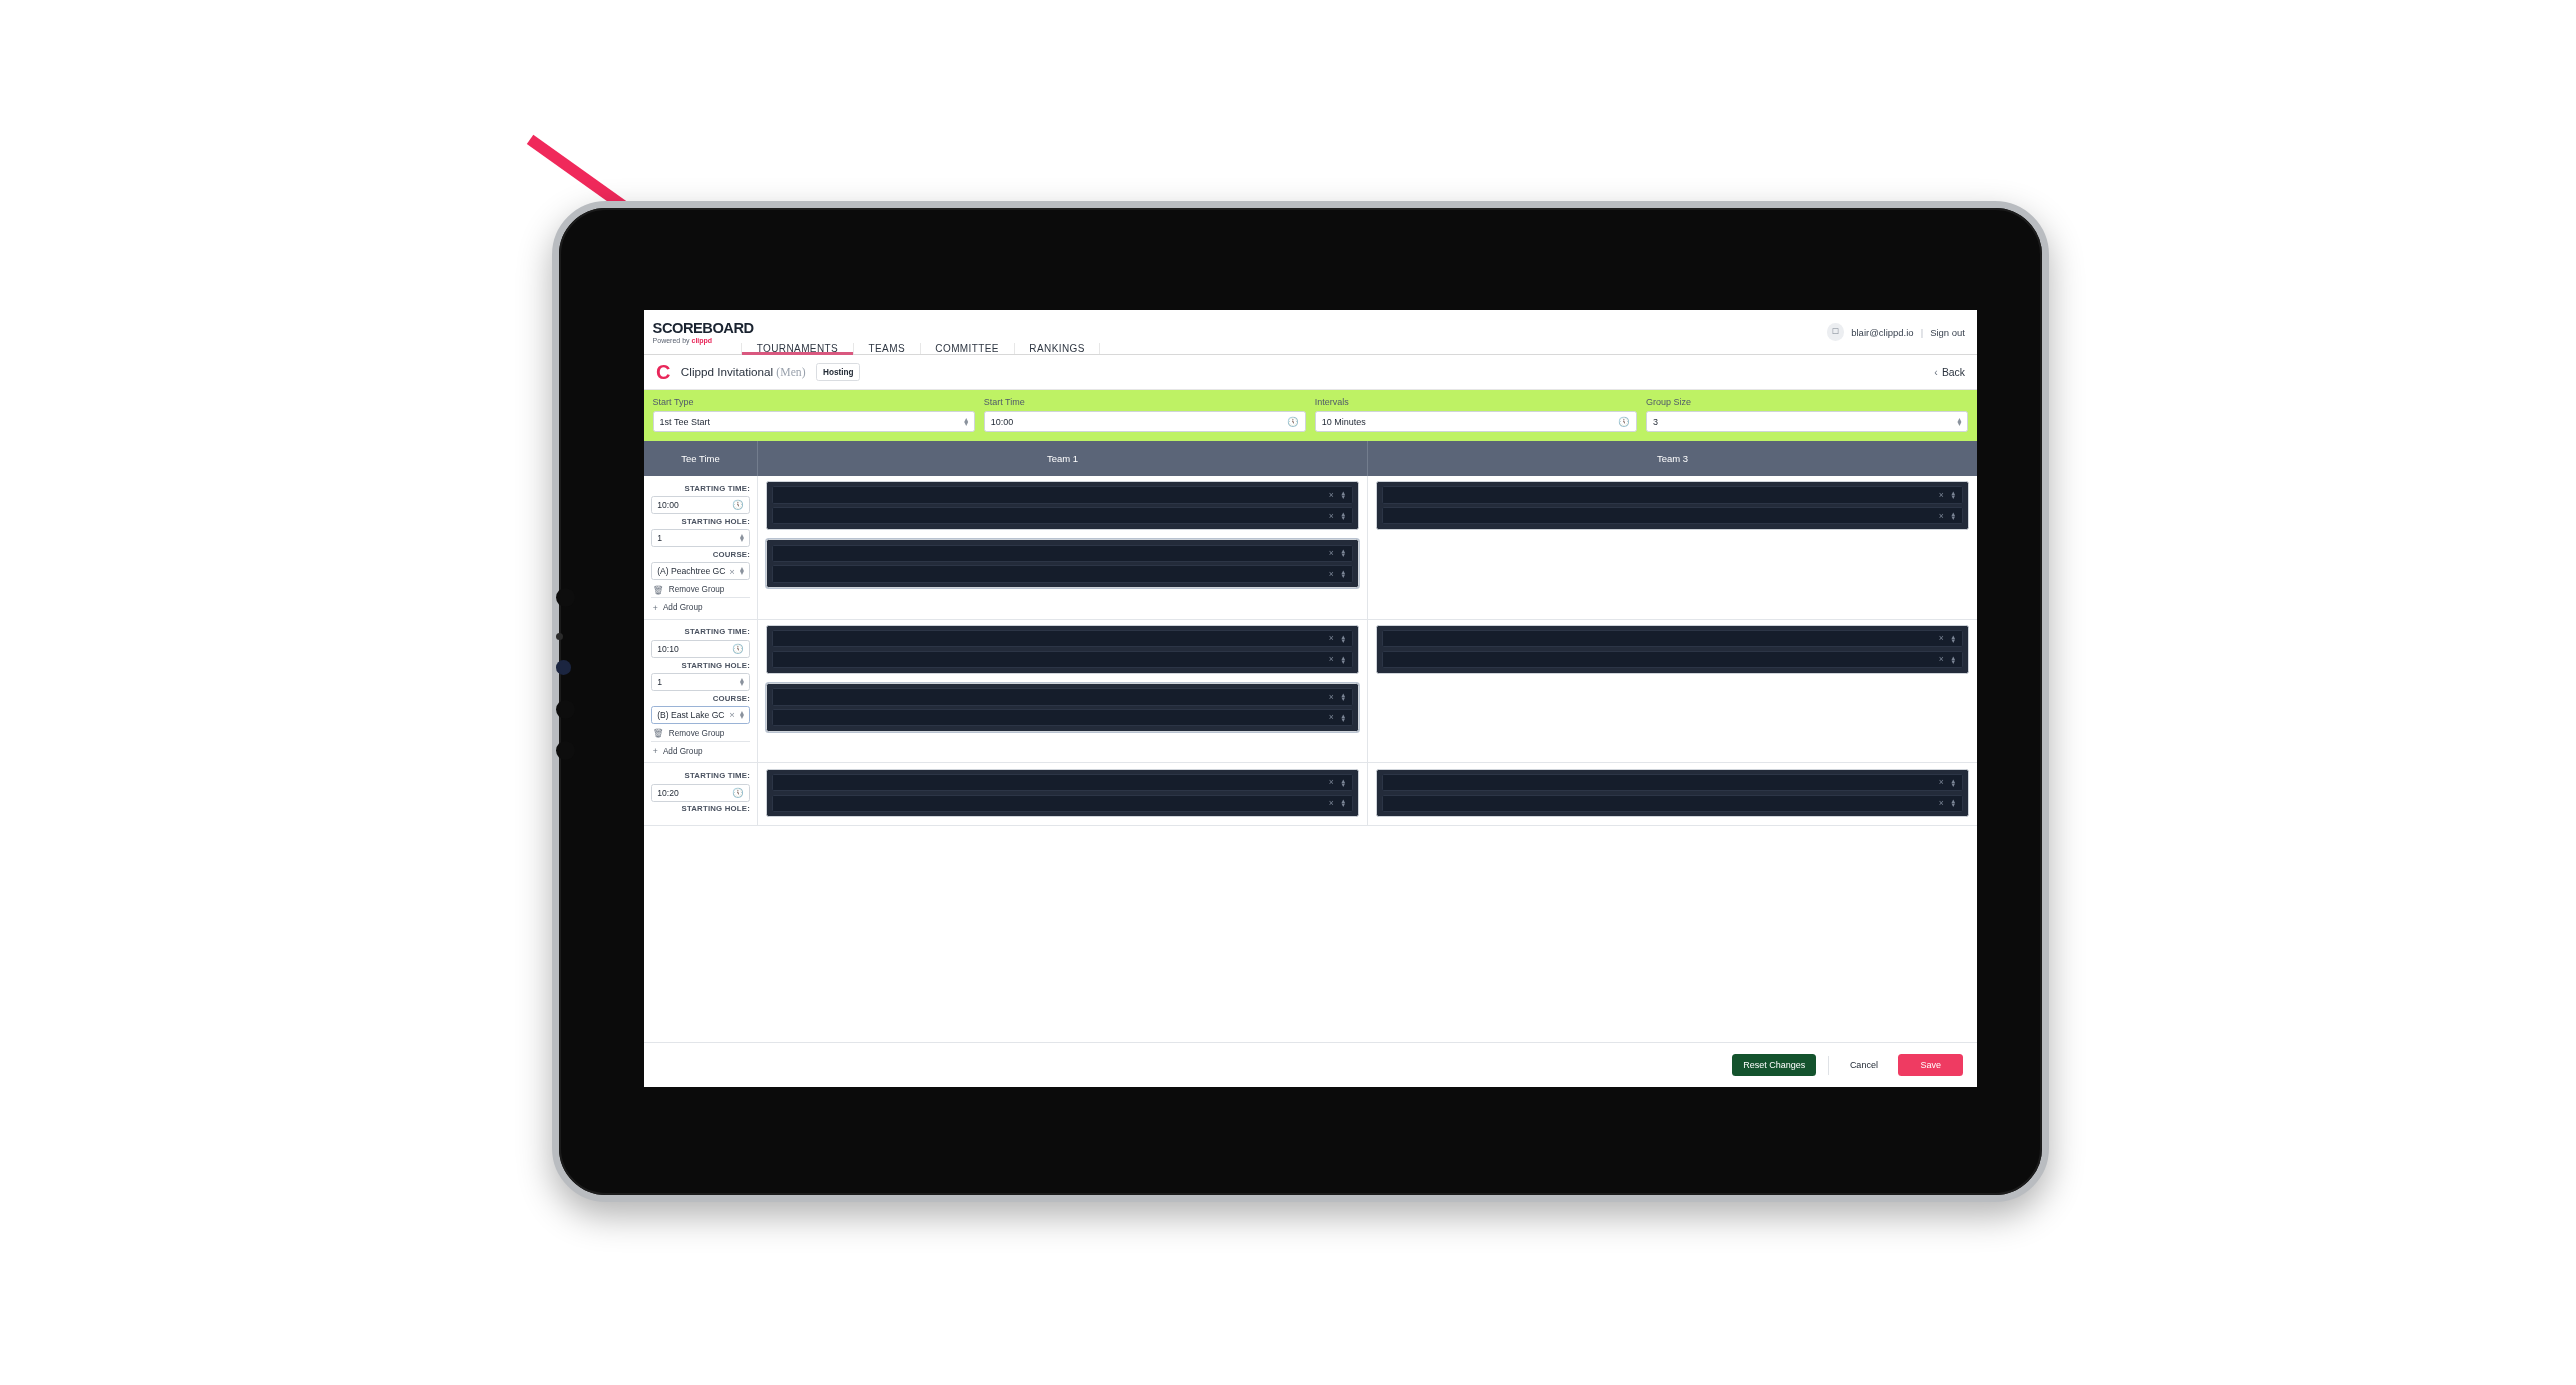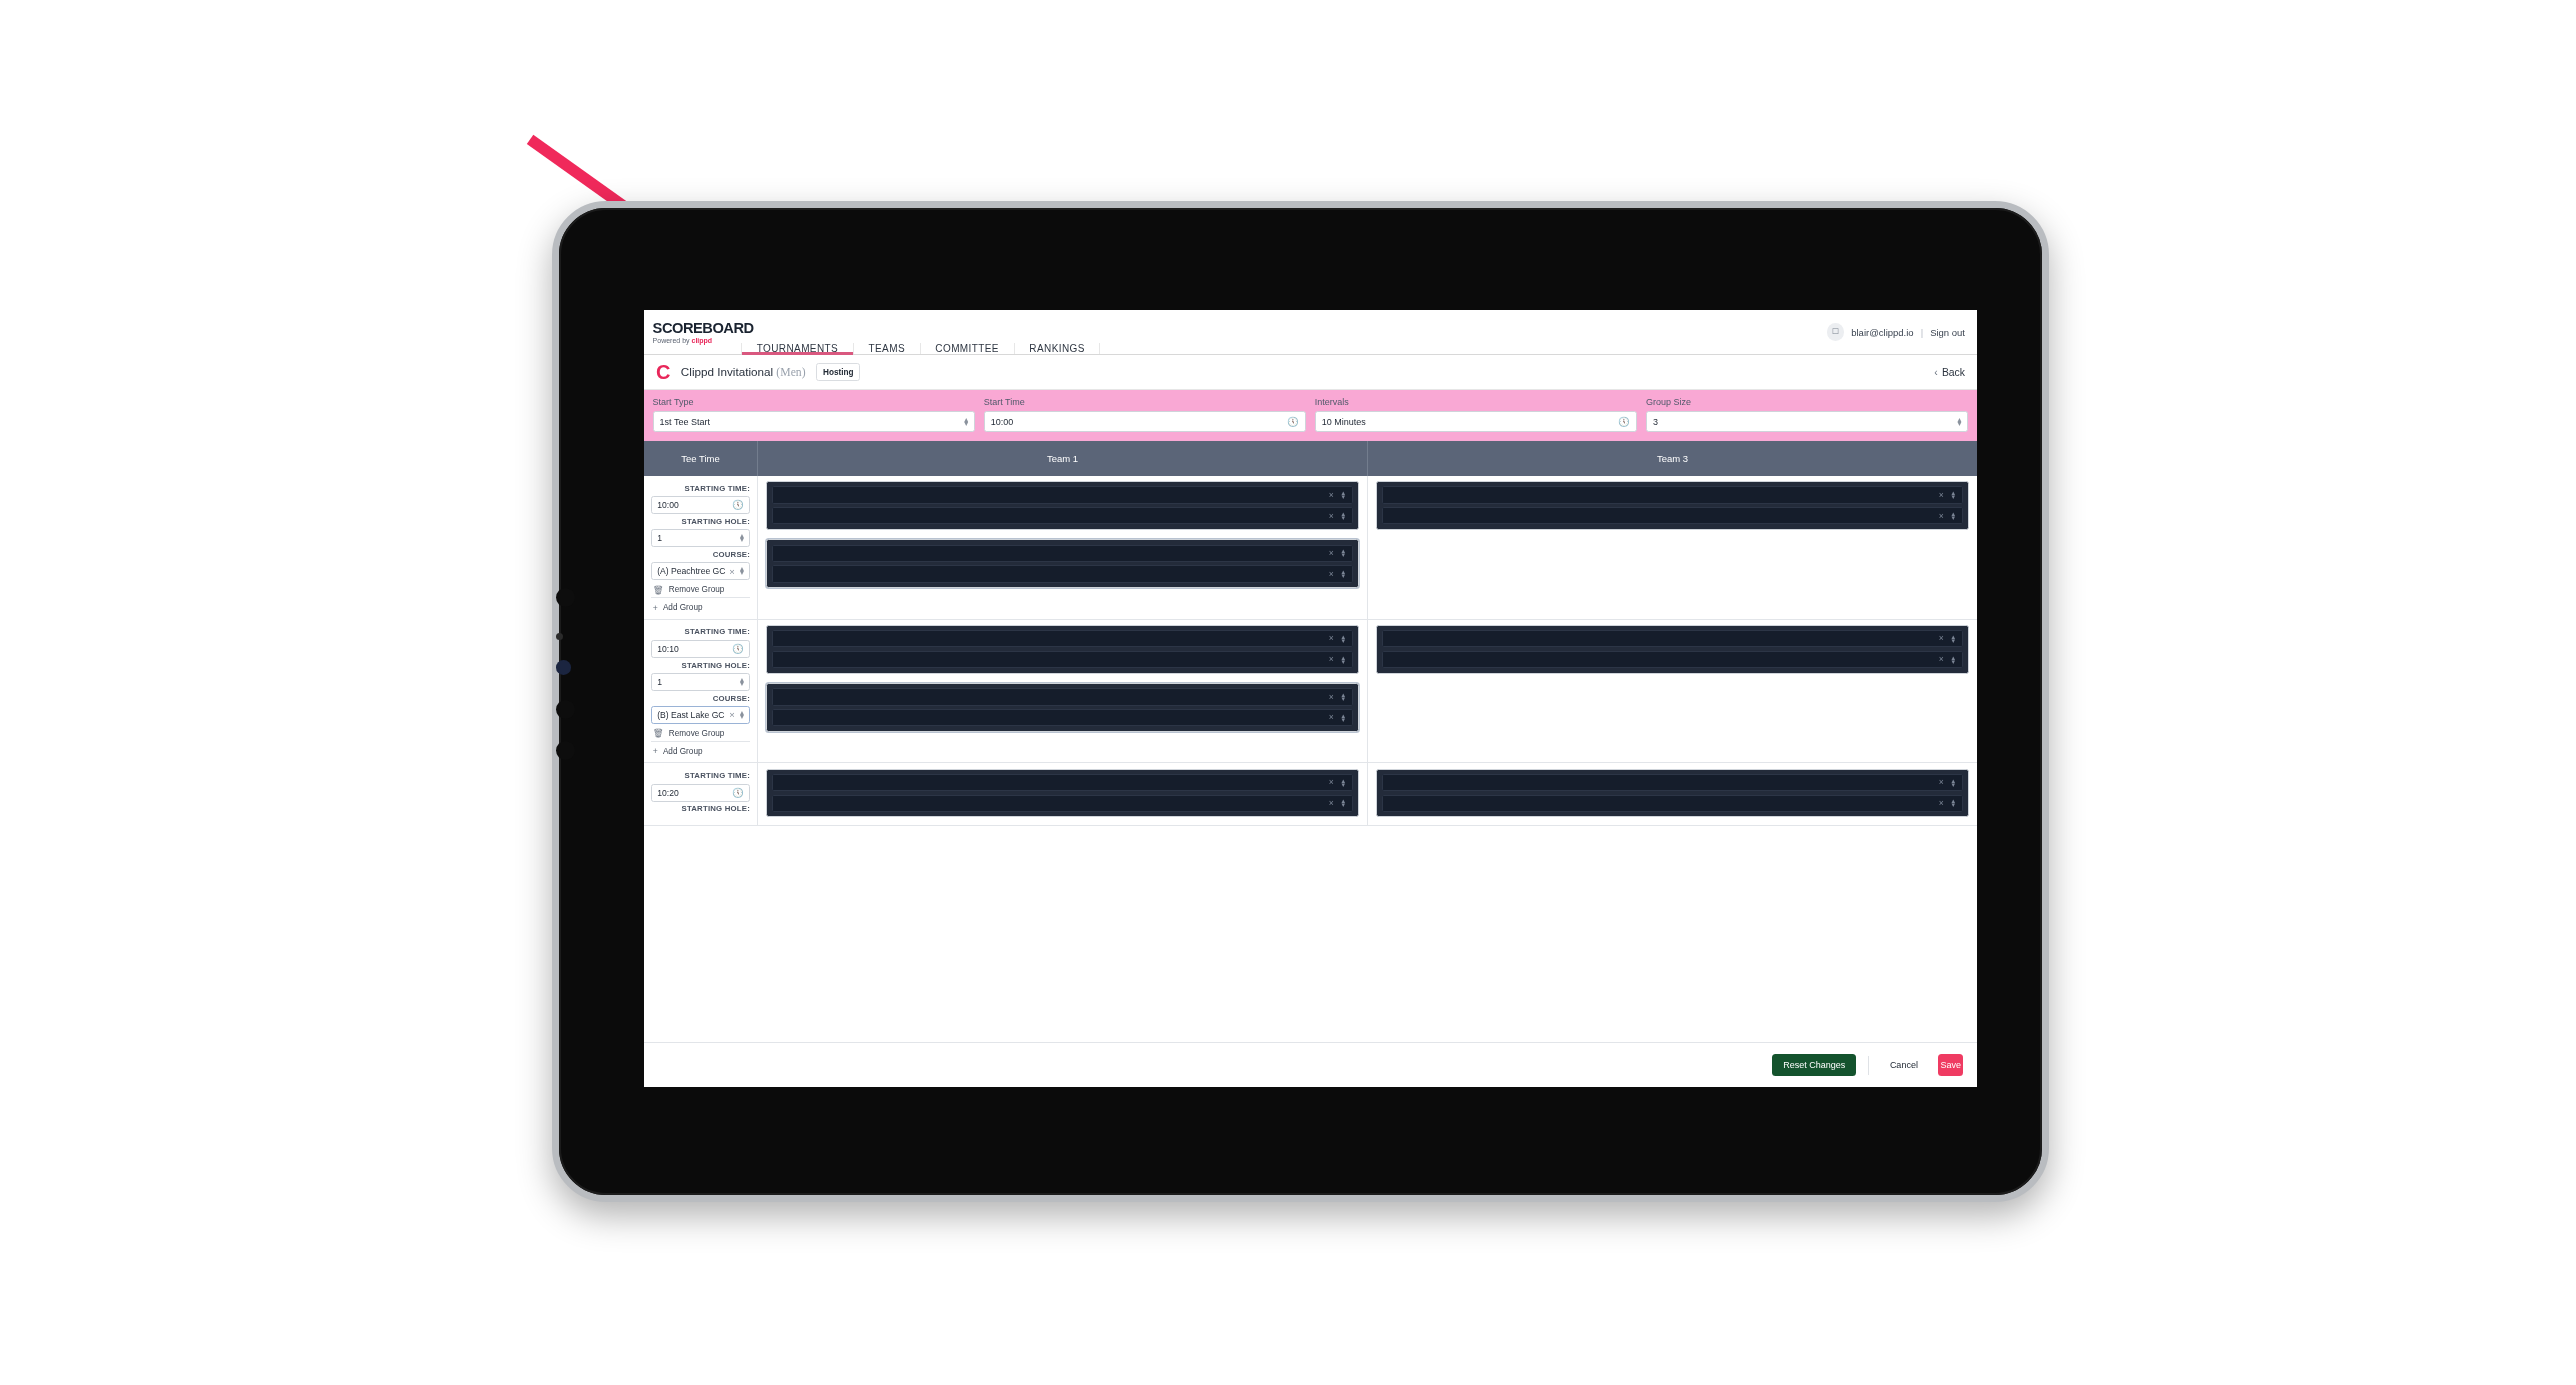--- a/index.html
+++ b/index.html
@@ -82,21 +82,21 @@
   .ttl { font-size:11.7px; color:#2b333f; }
   .ttl .men { color:#9aa2ad;font-family:Liberation Serif, serif; }
   .hosting {
     margin-left:10.4px; font-size:8.2px; font-weight:700; color:#222a35;
     border:0.9px solid #dadde1; border-radius:2.6px; padding:3.5px 6px; background:#fff;
   }
   .backbtn { margin-left:auto; font-size:10.4px; color:#2b333f; display:flex; align-items:center; gap:4.3px; cursor:pointer; }
   .backbtn .chev { font-size:10.4px; color:#6a7480; }
 
   
-  .settings { display:flex; padding:7px 8.6px 8.6px 8.6px; gap:8.6px; background:#f9a8d4; }
+  .settings { display:flex; padding:7px 8.6px 8.6px 8.6px; gap:8.6px; background:#bef264; }
   .field { flex:1; }
   .field-label { font-size:9px; color:#50596a; margin-bottom:4.3px; }
   .ctrl {
     height:21px; border:0.9px solid #cfd4da; border-radius:2.6px; background:#fff;
     display:flex; align-items:center; padding:0 6px; font-size:9px; color:#1f2733;
   }
   .ctrl .val { flex:1; }
   .ico { color:#8a929d; font-size:9.5px; line-height:1; }
   .stepper { display:flex; flex-direction:column; line-height:.55; font-size:7.8px; color:#8a929d; }
 
@@ -144,21 +144,21 @@
 
   
   .bottombar {
     position:absolute; left:0; right:0; bottom:0; height:45px; background:#fff;
     border-top:0.9px solid #e2e5e9; display:flex; align-items:center; justify-content:flex-end;
     gap:12px; padding-right:14px;
   }
   .btn-reset { background:#14532d; color:#fff; font-size:9px; padding:6px 11.2px; border-radius:3.5px; cursor:pointer; }
   .vdiv { width:0.9px; height:19px; background:#dfe2e6; }
   .btn-cancel { color:#222a35; font-size:9px; padding:6px 8.6px; cursor:pointer; }
-  .btn-save { background:#ef3b62; color:#fff; font-size:9px; padding:6px 2px; border-radius:3.5px; cursor:pointer; }
+  .btn-save { background:#ef3b62; color:#fff; font-size:9px; padding:6px 22px; border-radius:3.5px; cursor:pointer; }
 </style>
 </head>
 <body>
 
 <div id="stage">
 
 
   <svg class="arrow" viewBox="0 0 320 240">
     <defs>
       <marker id="ah" markerWidth="6" markerHeight="6" refX="2.4" refY="3" orient="auto">

